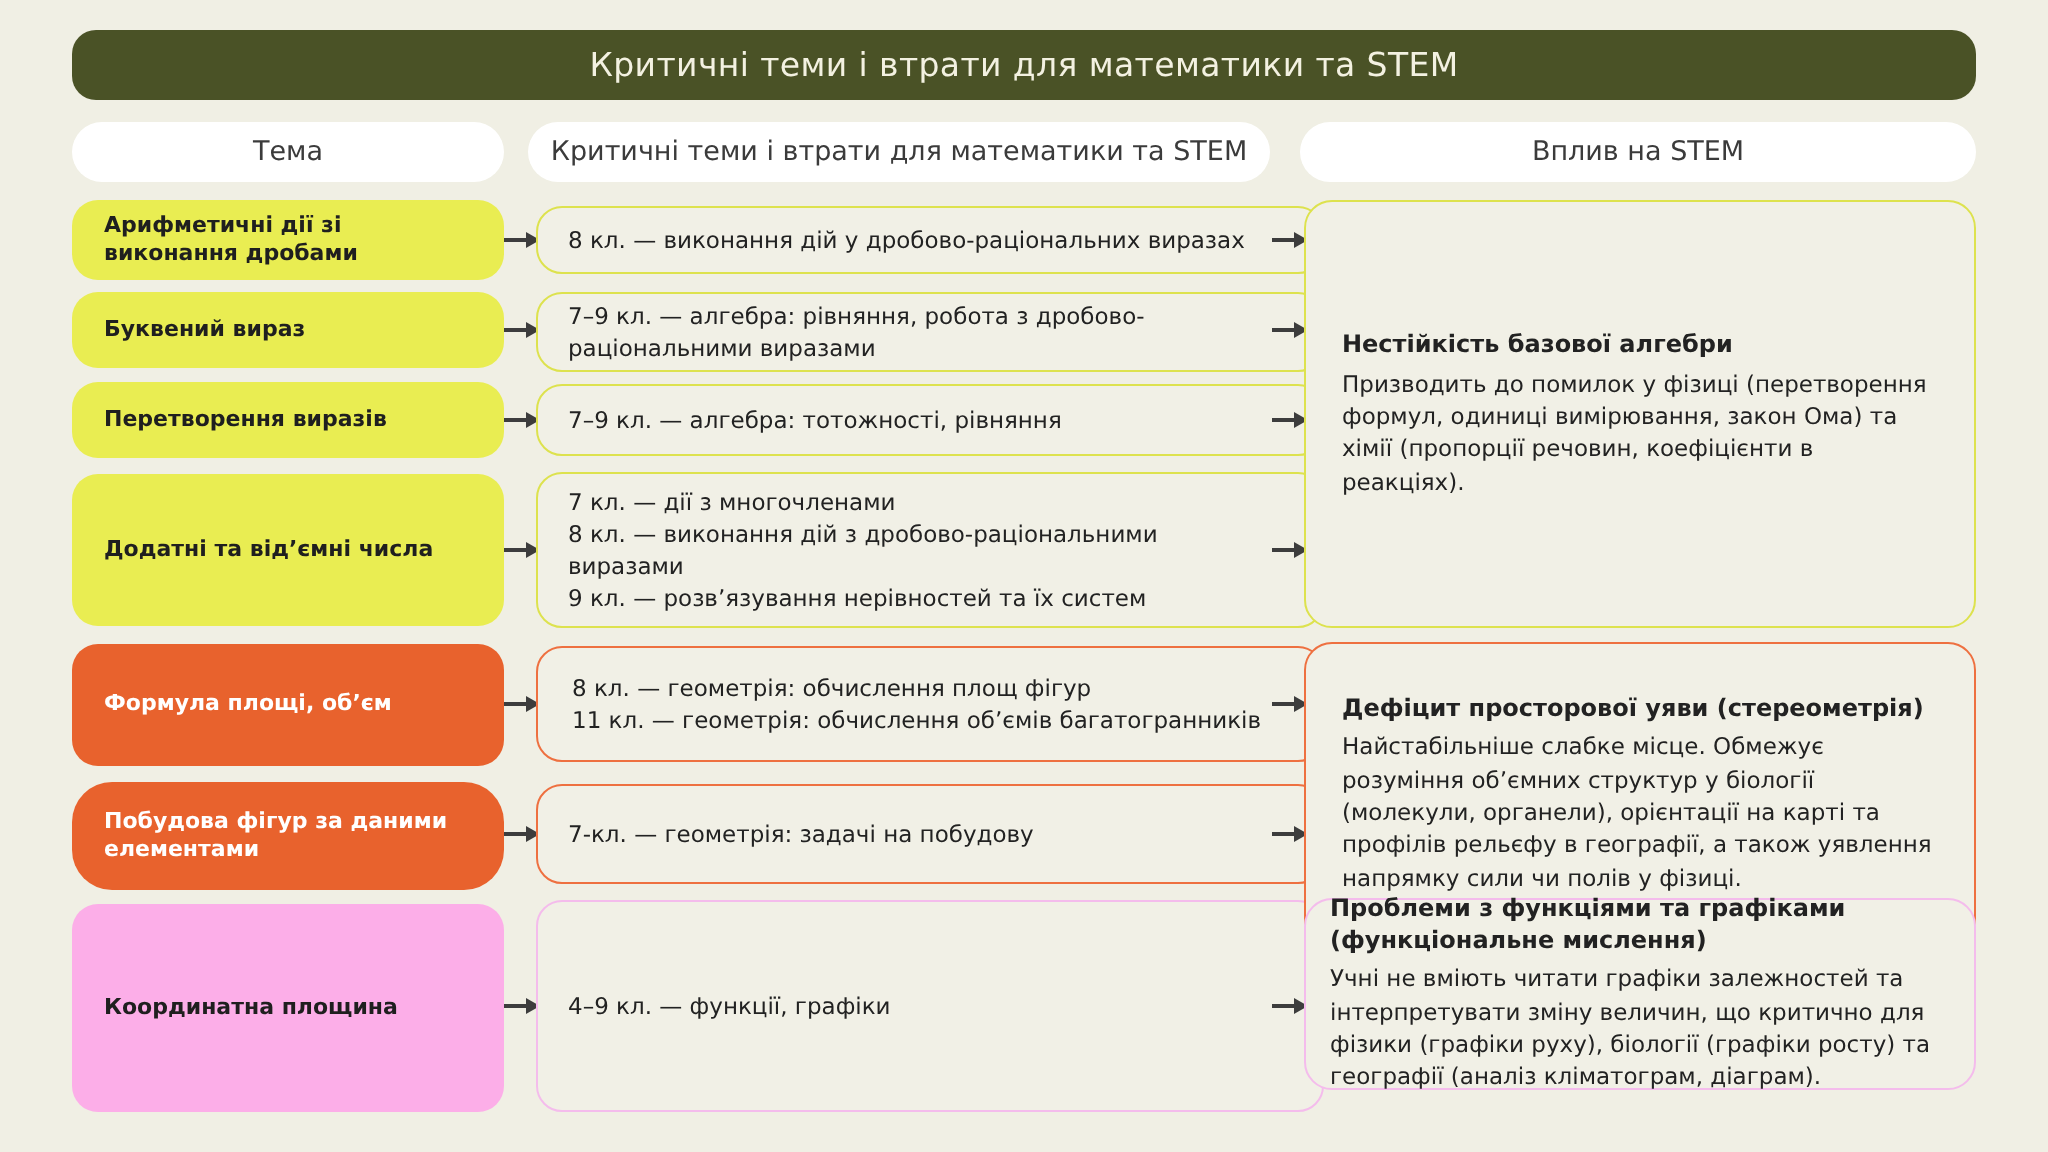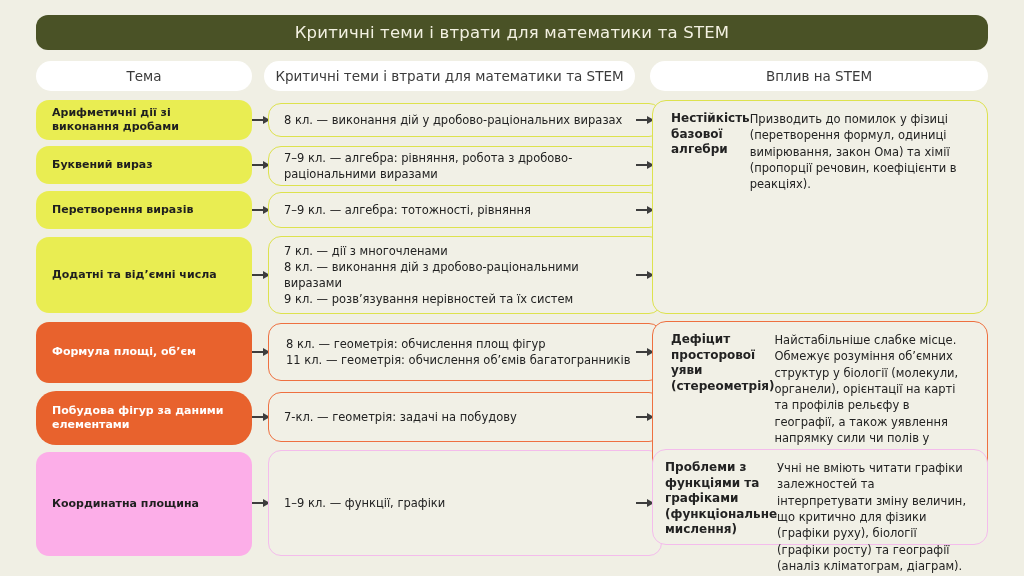--- a/index.html
+++ b/index.html
@@ -55,21 +55,21 @@
   .detail{
     left:268px;width:394px;border-radius:13px;
     padding:4px 15px;font-size:11.5px;line-height:1.4;
     background:var(--box-fill);border:1.5px solid;
     white-space:pre-line;
   }
   .impact{
     left:652px;width:336px;border-radius:14px;
     padding:10px 18px;font-size:11.5px;line-height:1.42;
     background:var(--box-fill);border:1.5px solid;
-    flex-direction:row;justify-content:center;align-items:flex-start;
+    flex-direction:column;justify-content:center;align-items:flex-start;
   }
   .impact .head{font-weight:bold;font-size:12px;line-height:1.3;margin-bottom:3px;}
   .b-yellow{border-color:var(--yellow-border);}
   .b-orange{border-color:var(--orange-border);}
   .b-pink{border-color:var(--pink-border);}
 
   
   .t1{top:100px;height:40px;} .d1{top:103px;height:34px;}
   .t2{top:146px;height:38px;} .d2{top:146px;height:40px;}
   .t3{top:191px;height:38px;} .d3{top:192px;height:36px;}
@@ -146,21 +146,21 @@
       <span>Побудова фігур за даними елементами</span>
     </div>
   <div class="arrow ax1 ay6"></div>
   <div class="box detail d6 b-orange"><span>7-кл. — геометрія: задачі на побудову</span></div>
   <div class="arrow ax2 ay6"></div>
 
   <div class="box topic t7 c-pink">
       <span>Координатна площина</span>
     </div>
   <div class="arrow ax1 ay7"></div>
-  <div class="box detail d7 b-pink"><span>1–9 кл. — функції, графіки</span></div>
+  <div class="box detail d7 b-pink"><span>4–9 кл. — функції, графіки</span></div>
   <div class="arrow ax2 ay7"></div>
 
   <div class="box impact iA b-yellow">
     <div class="head">Нестійкість базової алгебри</div>
     <div>Призводить до помилок у фізиці (перетворення формул, одиниці вимірювання, закон Ома) та хімії (пропорції речовин, коефіцієнти в реакціях).</div>
   </div>
   <div class="box impact iB b-orange">
     <div class="head">Дефіцит просторової уяви (стереометрія)</div>
     <div>Найстабільніше слабке місце. Обмежує розуміння об’ємних структур у біології (молекули, органели), орієнтації на карті та профілів рельєфу в географії, а також уявлення напрямку сили чи полів у фізиці.</div>
   </div>

